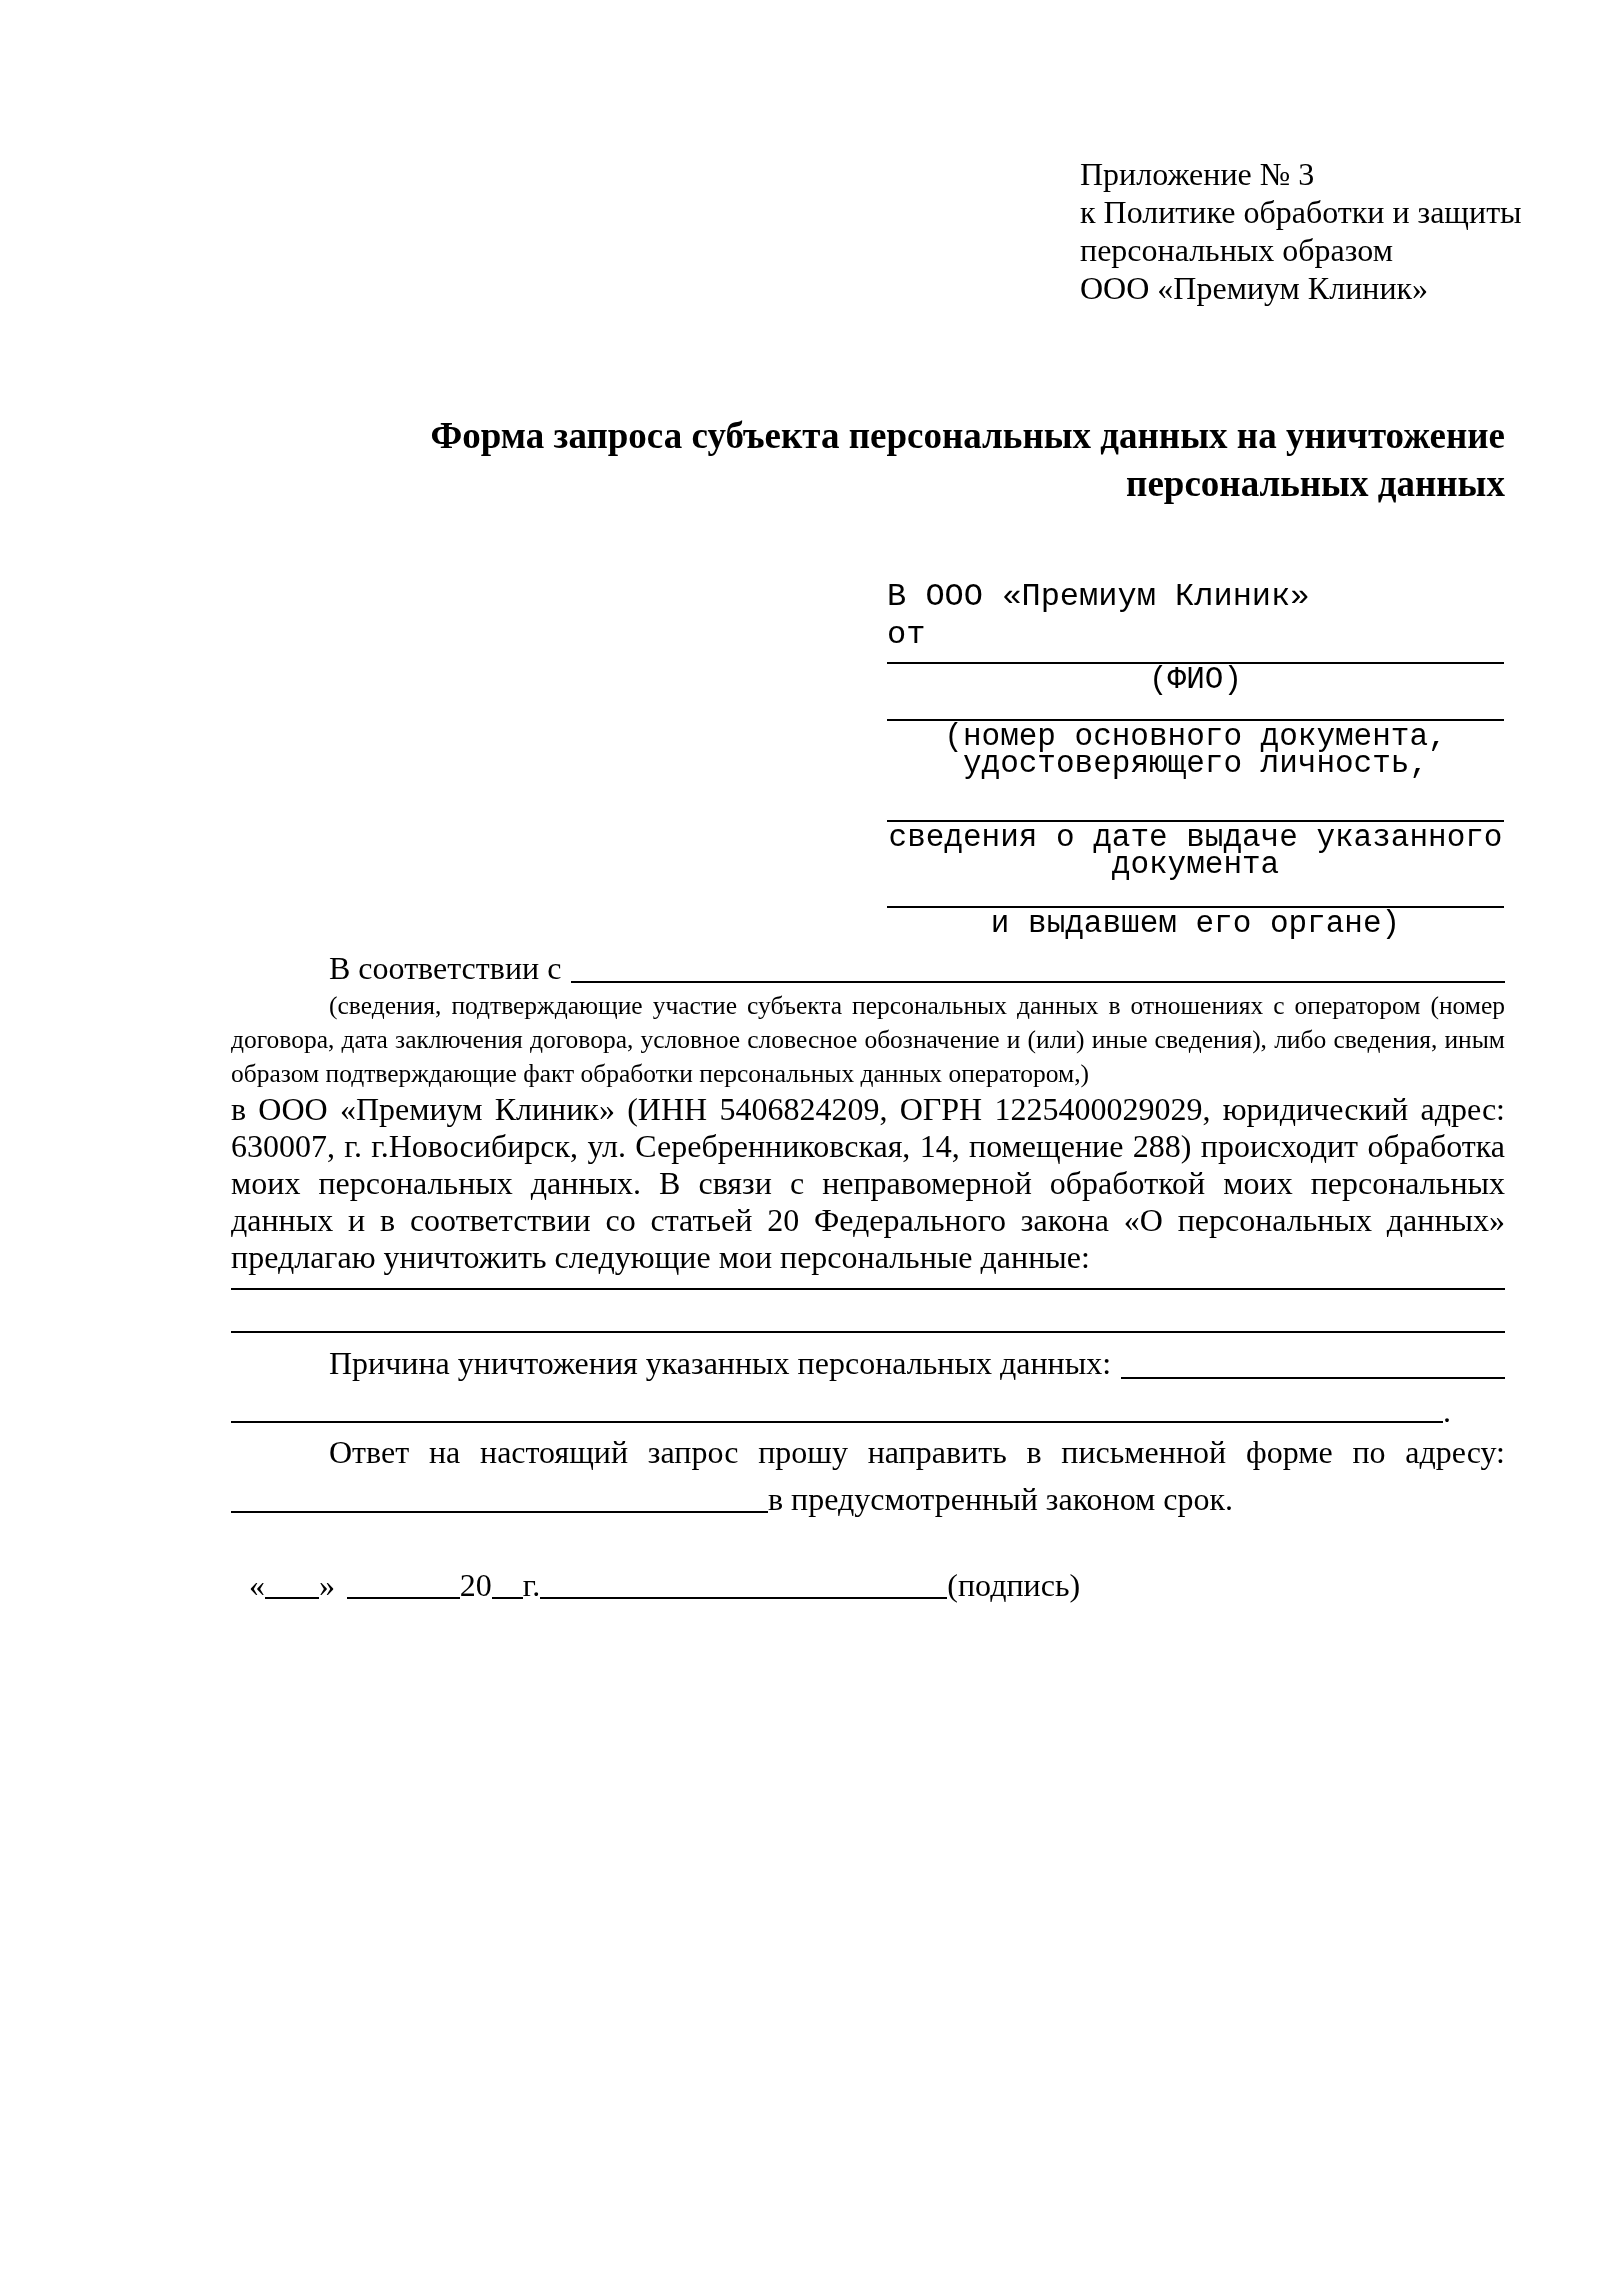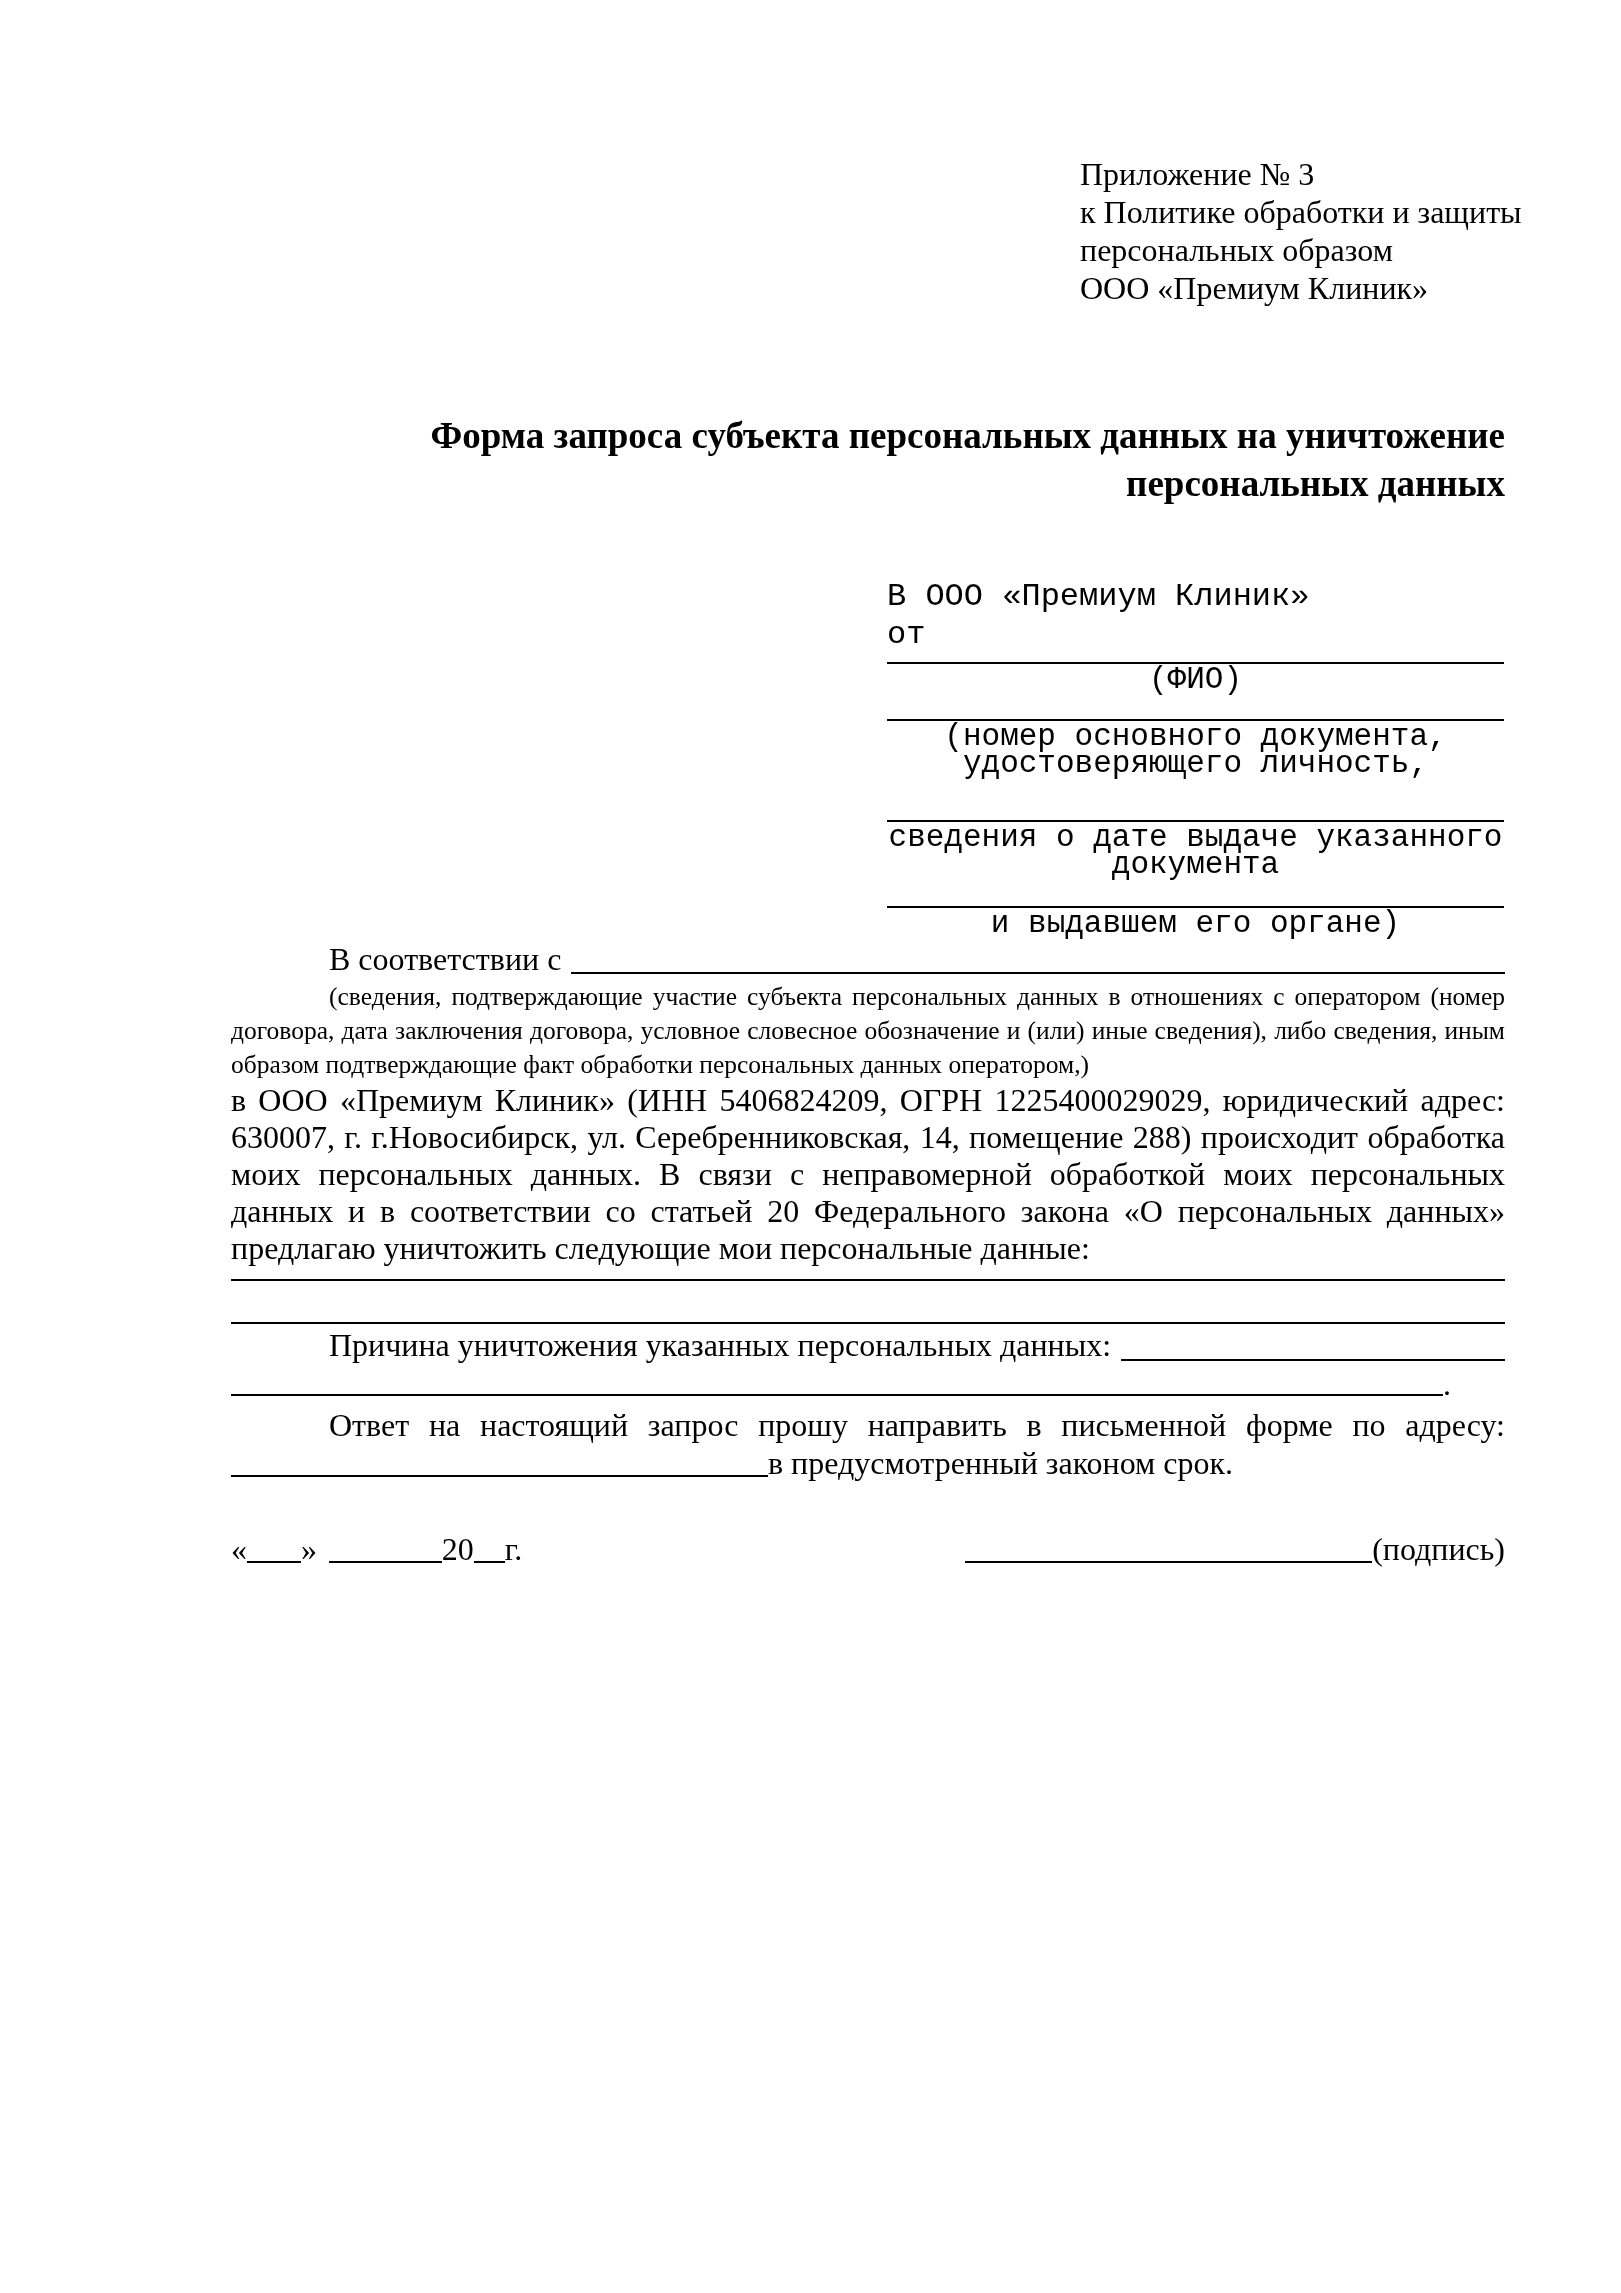--- a/index.html
+++ b/index.html
@@ -58,21 +58,21 @@
   }
 
   
   .main {
     position: absolute;
     left: 231px;
     top: 939px;
     width: 1274px;
     font-size: 32px;
   }
-  .row { display: flex; }
+  .row { display: flex; margin-top: 9px; }
   .fill {
     flex: 1;
     border-bottom: 2.9px solid #000;
     align-self: flex-end;
     margin-bottom: 5.9px;
   }
   .indent-label { margin-left: 98px; margin-right: 9.8px; white-space: nowrap; }
 
   .accordance { height: 41px; line-height: 41px; }
 
@@ -107,24 +107,24 @@
   .addr { height: 39px; line-height: 39px; }
   .addr-blank {
     width: 537px;
     border-bottom: 2.9px solid #000;
     align-self: flex-end;
     margin-bottom: 5.9px;
   }
 
   .sig-row {
     display: flex;
-    justify-content: space-between;
     margin-top: 47px;
     align-items: baseline;
     line-height: 39px;
+    margin-left: 18px;
   }
   .blank {
     display: inline-block;
     height: 2px;
     border-bottom: 2.9px solid #000;
     position: relative;
     top: 2.9px;
   }
   .day   { width: 54px; }
   .month { width: 113px; margin-left: 11.8px; }

